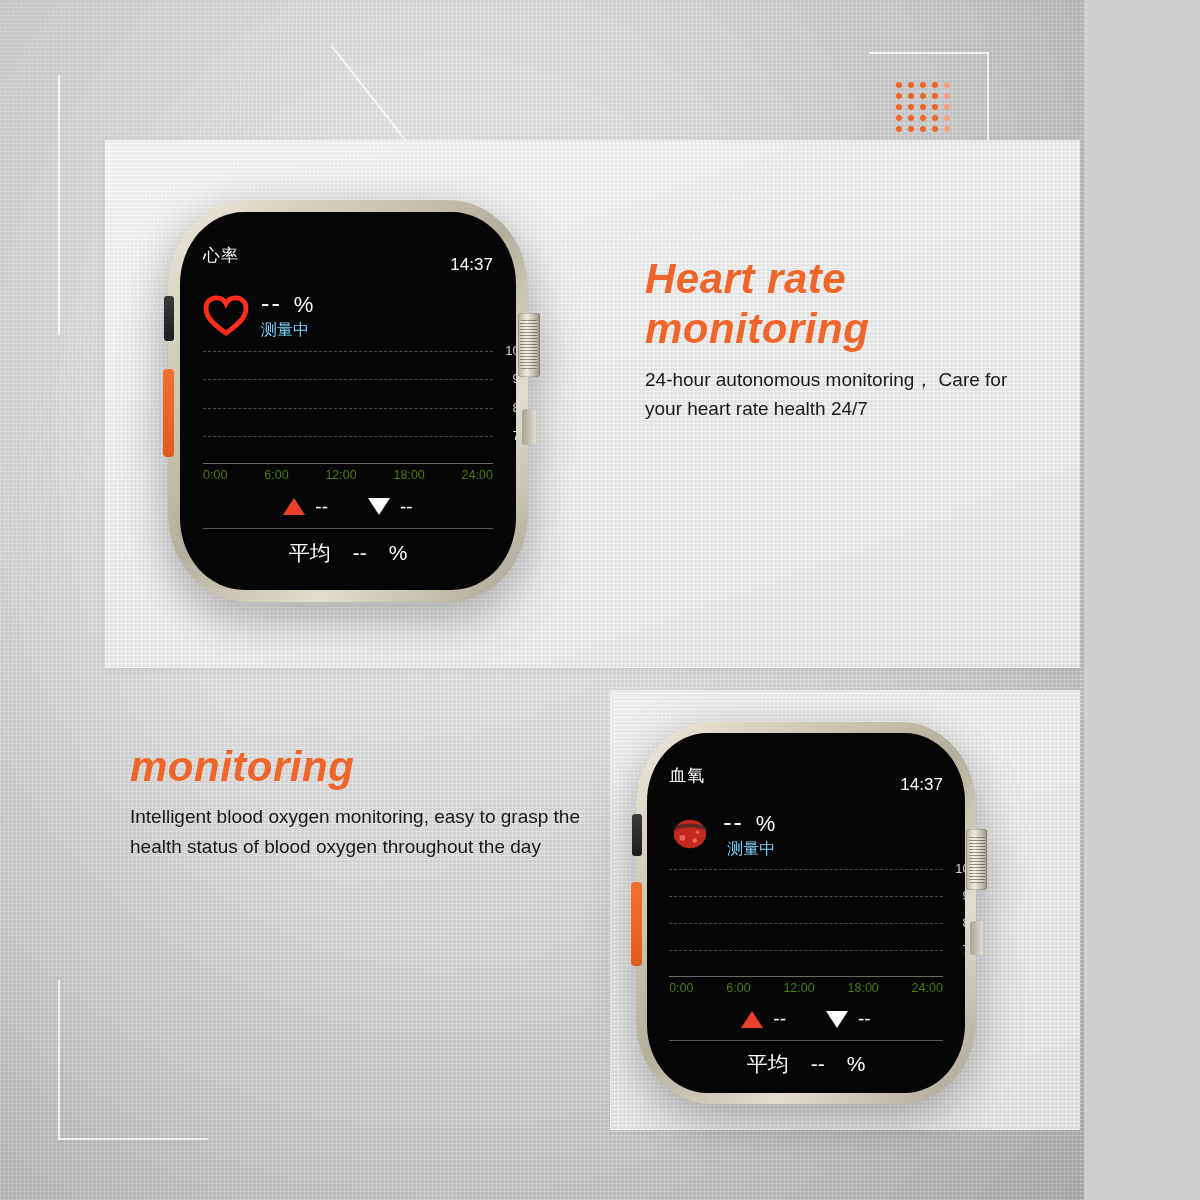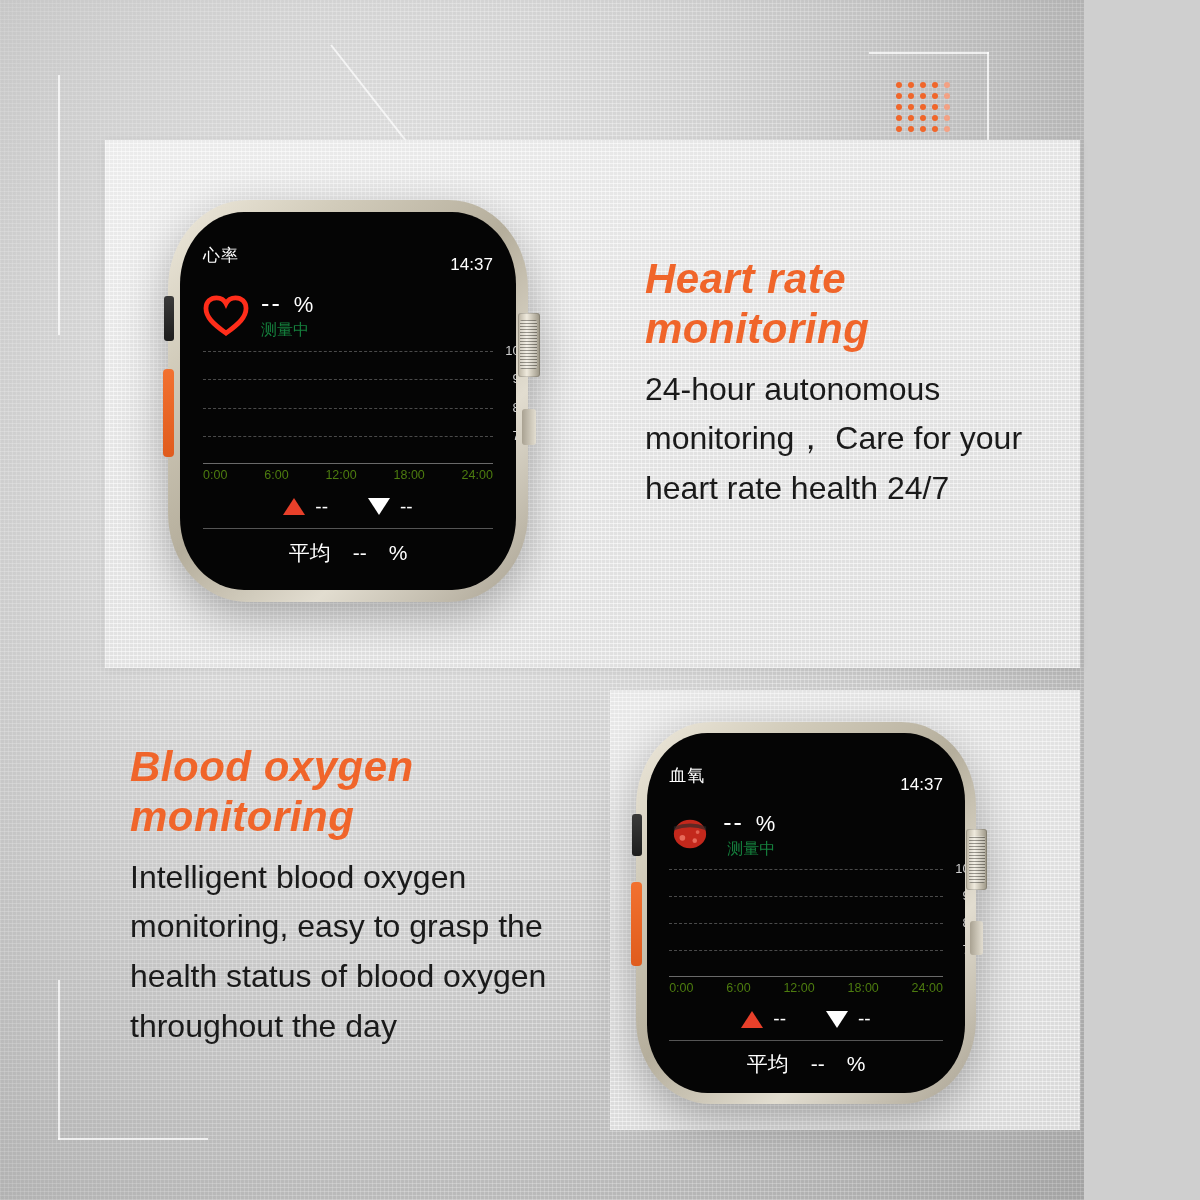--- a/index.html
+++ b/index.html
@@ -183,21 +183,21 @@
   .icon-blood {
     width: 42px; height: 38px;
     position: relative; flex: 0 0 auto;
   }
   .icon-blood svg { width: 100%; height: 100%; display: block; }
 
   .reading-vals { display: flex; flex-direction: column; }
   .reading-line { display: flex; align-items: baseline; gap: 12px; }
   .reading-dash { font-size: 25px; letter-spacing: 2px; color: #fff; }
   .reading-unit { font-size: 22px; color: #fff; }
-  .reading-sub { font-size: 16px; color: #15803d; margin-top: 2px; }
+  .reading-sub { font-size: 16px; color: #7dd3fc; margin-top: 2px; }
 
   .s-chart {
     position: relative;
     margin: 3% 7% 0 7%;
     height: 30%;
   }
   .grid-row {
     position: relative;
     height: 25%;
     border-top: 1px dashed #4a4a4a;
@@ -257,21 +257,21 @@
   .txt-heading {
     color: #f0652a;
     font-weight: bold;
     font-style: italic;
     font-size: 42px;
     line-height: 1.2;
     letter-spacing: 0.5px;
   }
   .txt-body {
     color: #1a1a1a;
-    font-size: 32px;
+    font-size: 19px;
     line-height: 1.55;
     margin-top: 10px;
     font-weight: 500;
   }
 
   .t1 { left: 645px; top: 254px; width: 400px; }
   .t2 { left: 130px; top: 742px; width: 480px; }
 </style>
 </head>
 <body>
@@ -459,19 +459,18 @@
   <div class="txt-block t1">
     <div class="txt-heading">
       <div>Heart rate</div>
       <div>monitoring</div>
     </div>
     <div class="txt-body">24-hour autonomous monitoring， Care for your heart rate health 24/7</div>
   </div>
 
   <div class="txt-block t2">
     <div class="txt-heading">
-      <div>Blood oxygen</div>
       <div>monitoring</div>
     </div>
     <div class="txt-body">Intelligent blood oxygen monitoring, easy to grasp the health status of blood oxygen throughout the day</div>
   </div>
 
 </div>
 
 </body></html>

